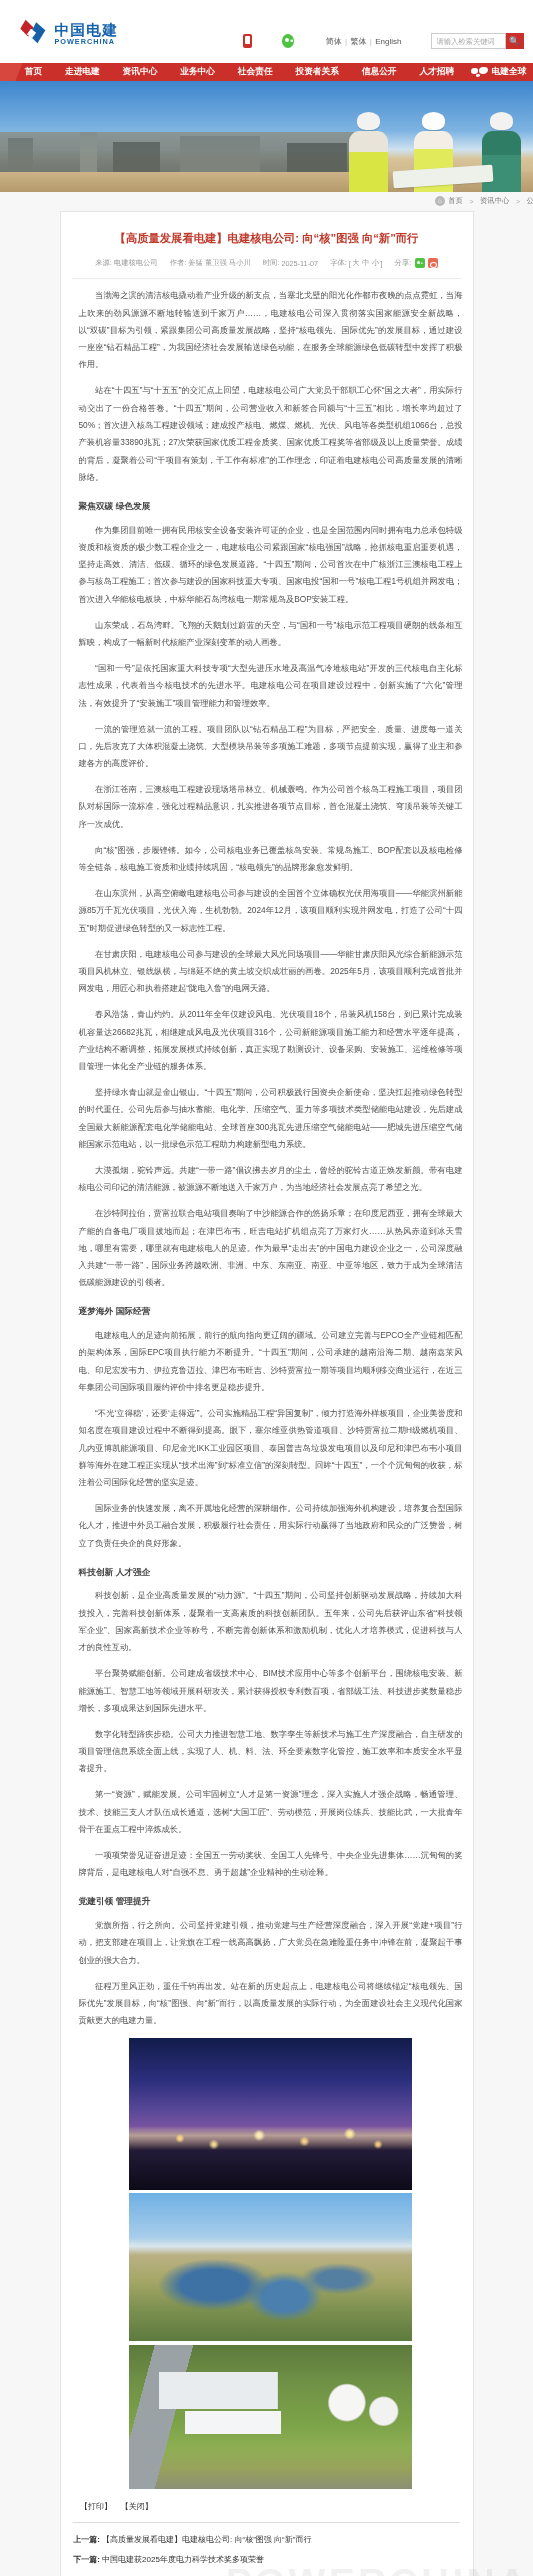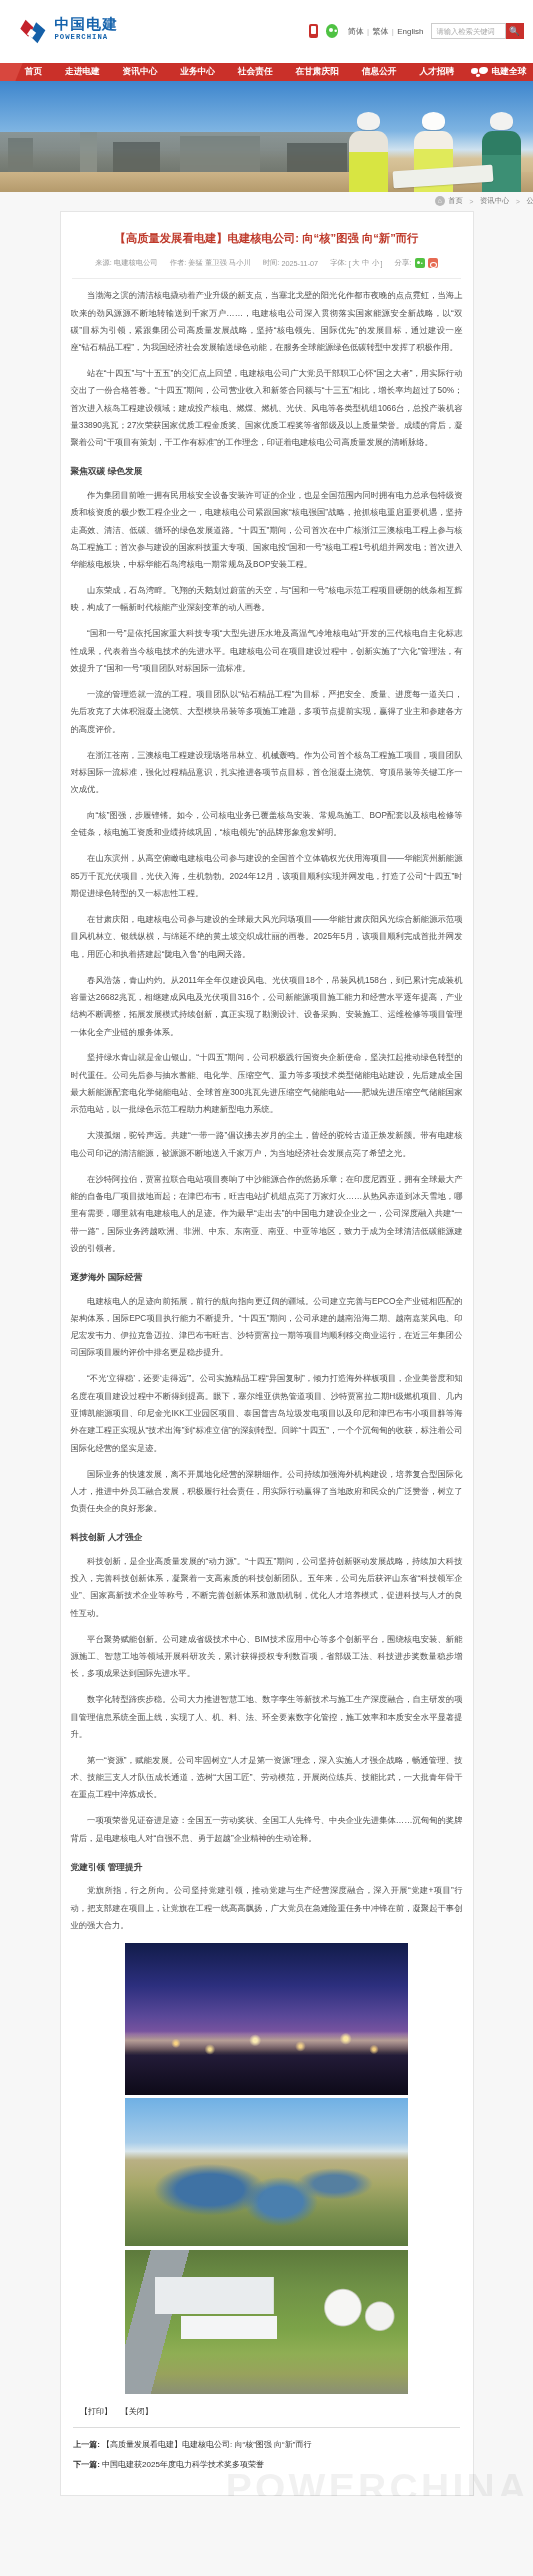--- a/index.html
+++ b/index.html
@@ -1,25 +1,25 @@
 <!DOCTYPE html>
 <html style="font-size:10.7px"><head>
 <meta charset="utf-8">
 <style>
   * { margin:0; padding:0; box-sizing:border-box; }
   body { background:#f7f7f7; font-family:"Liberation Sans","DejaVu Sans",sans-serif; }
   #page { position:relative; width:533px; margin:0 auto; background:#f7f7f7; overflow:hidden; }
 
   
   .site-header { height:63px; background:#ffffff; position:relative; }
-  .logo-wrap { position:absolute; left:18.7px; top:17.3px; display:flex; align-items:flex-start; cursor:pointer;font-family:Liberation Mono, monospace; }
+  .logo-wrap { position:absolute; left:18.7px; top:17.3px; display:flex; align-items:flex-end; cursor:pointer; }
   .logo-mark { width:29px; height:29px; margin-right:6.7px; }
   .logo-text .cn { font-size:14.7px; font-weight:bold; color:#1663ac; letter-spacing:1.3px; line-height:16px; }
   .logo-text .en { font-size:7.3px; font-weight:bold; color:#1663ac; letter-spacing:1px; line-height:8.7px; }
-  .header-right { position:absolute; right:9.3px; top:23px; display:flex; align-items:center; }
+  .header-right { position:absolute; right:9.3px; top:33px; display:flex; align-items:center;gap:22px; }
   .hicon { width:12px; height:12px; margin-right:6px; display:inline-flex; align-items:center; justify-content:center; }
   .phone-icon { width:8.7px; height:13.3px; border-radius:2px; background:#c9302c; position:relative; }
   .phone-icon:after { content:""; position:absolute; left:2px; top:2px; right:2px; bottom:3.3px; background:#fff; border-radius:0.7px; }
   .wechat-icon { width:13.3px; height:13.3px; border-radius:50%; background:#4fc243; position:relative; }
   .wechat-icon:after { content:""; position:absolute; left:2.7px; top:4px; width:4px; height:4px; border-radius:50%; background:#fff; box-shadow:4.7px 0.7px 0 -0.7px #fff; }
   .lang-bar { font-size:8px; color:#555; margin:0 8px 0 4px; white-space:nowrap; }
   .lang-bar span.lnk { cursor:pointer; }
   .lang-sep { color:#bbb; margin:0 3.3px; }
   .search-box { display:flex; align-items:center; }
   .search-box input { width:75px; height:16px; border:0.7px solid #ccc; font-size:7.3px; padding:0 4px; color:#666; outline:none; background:#fff; }
@@ -72,21 +72,21 @@
   .meta-row { margin-top:10.7px; display:flex; justify-content:center; align-items:center; font-size:7.3px; color:#999; white-space:nowrap;text-align:center; }
   .meta-row .grp { margin:0 6px; display:flex; align-items:center; }
   .meta-row .fs { cursor:pointer; margin:0 1.3px; }
   .share-ic { width:10px; height:10px; border-radius:2px; margin-left:3.3px; cursor:pointer; position:relative; }
   .share-wechat { background:#52c242; }
   .share-wechat:after { content:""; position:absolute; left:2px; top:2.7px; width:3.3px; height:3.3px; border-radius:50%; background:#fff; box-shadow:3.3px 0.7px 0 -0.7px #fff; }
   .share-weibo { background:#e66a52; }
   .share-weibo:after { content:""; position:absolute; left:2px; top:3.3px; width:5.3px; height:4px; border:1px solid #fff; border-radius:50%; }
   .meta-divider { border-top:0.7px solid #ececec; margin:9.3px 1.3px 2.7px; }
 
-  .article-body { padding:0 0; }
+  .article-body { padding:0 0;margin-left:8px; }
   .para { font-size:8.3px; color:#4f4f4f; line-height:17.3px; text-align:justify; text-indent:2em; margin:8.7px 0; }
   .section-title { font-size:8.7px; font-weight:bold; color:#454545; text-align:left; margin:14.7px 0 5.3px; }
 
   .photo { width:283px; margin:3.3px auto; }
   .photo-night { height:152px;
     background:
       radial-gradient(circle at 18% 66%, rgba(255,215,130,.95) 0 1.3px, transparent 4.7px),
       radial-gradient(circle at 30% 70%, rgba(255,230,150,.9) 0 1.3px, transparent 5.3px),
       radial-gradient(circle at 46% 64%, rgba(255,240,180,.95) 0 2px, transparent 6px),
       radial-gradient(circle at 62% 68%, rgba(255,220,140,.9) 0 1.3px, transparent 5.3px),
@@ -152,21 +152,21 @@
     </div>
   </div>
 
   <div class="main-nav">
     <div class="nav-items">
         <div class="nav-item">首页</div>
         <div class="nav-item">走进电建</div>
         <div class="nav-item">资讯中心</div>
         <div class="nav-item">业务中心</div>
         <div class="nav-item">社会责任</div>
-        <div class="nav-item">在甘肃庆阳</div>
+        <div class="nav-item">投资者关系</div>
         <div class="nav-item">信息公开</div>
         <div class="nav-item">人才招聘</div>
       </div>
     <div class="nav-global">
       <span class="globe-icon">
           <i></i>
           <i></i>
           <i></i>
         </span>
       <span>电建全球</span>
@@ -218,21 +218,21 @@
     </div>
 
     <div class="meta-divider"></div>
 
     <div class="article-body">
         <p class="para">当渤海之滨的清洁核电撬动着产业升级的新支点，当塞北戈壁的阳光化作都市夜晚的点点霓虹，当海上吹来的劲风源源不断地转输送到千家万户……，电建核电公司深入贯彻落实国家能源安全新战略，以“双碳”目标为引领，紧跟集团公司高质量发展战略，坚持“核电领先、国际优先”的发展目标，通过建设一座座“钻石精品工程”，为我国经济社会发展输送绿色动能，在服务全球能源绿色低碳转型中发挥了积极作用。</p>
         <p class="para">站在“十四五”与“十五五”的交汇点上回望，电建核电公司广大党员干部职工心怀“国之大者”，用实际行动交出了一份合格答卷。“十四五”期间，公司营业收入和新签合同额与“十三五”相比，增长率均超过了50%；首次进入核岛工程建设领域；建成投产核电、燃煤、燃机、光伏、风电等各类型机组1066台，总投产装机容量33890兆瓦；27次荣获国家优质工程金质奖、国家优质工程奖等省部级及以上质量荣誉。成绩的背后，凝聚着公司“干项目有策划，干工作有标准”的工作理念，印证着电建核电公司高质量发展的清晰脉络。</p>
         <div class="section-title">聚焦双碳 绿色发展</div>
         <p class="para">作为集团目前唯一拥有民用核安全设备安装许可证的企业，也是全国范围内同时拥有电力总承包特级资质和核资质的极少数工程企业之一，电建核电公司紧跟国家“核电强国”战略，抢抓核电重启重要机遇，坚持走高效、清洁、低碳、循环的绿色发展道路。“十四五”期间，公司首次在中广核浙江三澳核电工程上参与核岛工程施工；首次参与建设的国家科技重大专项、国家电投“国和一号”核电工程1号机组并网发电；首次进入华能核电板块，中标华能石岛湾核电一期常规岛及BOP安装工程。</p>
         <p class="para">山东荣成，石岛湾畔。飞翔的天鹅划过蔚蓝的天空，与“国和一号”核电示范工程项目硬朗的线条相互辉映，构成了一幅新时代核能产业深刻变革的动人画卷。</p>
-        <p class="para">“国和一号”是依托国家重大科技专项“大型先进压水堆及高温气冷堆核电站”开发的三代核电自主化标志性成果，代表着当今核电技术的先进水平。电建核电公司在项目建设过程中，创新实施了“六化”管理法，有效提升了“国和一号”项目团队对标国际一流标准。</p>
+        <p class="para">“国和一号”是依托国家重大科技专项“大型先进压水堆及高温气冷堆核电站”开发的三代核电自主化标志性成果，代表着当今核电技术的先进水平。电建核电公司在项目建设过程中，创新实施了“六化”管理法，有效提升了“安装施工”项目管理能力和管理效率。</p>
         <p class="para">一流的管理造就一流的工程。项目团队以“钻石精品工程”为目标，严把安全、质量、进度每一道关口，先后攻克了大体积混凝土浇筑、大型模块吊装等多项施工难题，多项节点提前实现，赢得了业主和参建各方的高度评价。</p>
         <p class="para">在浙江苍南，三澳核电工程建设现场塔吊林立、机械轰鸣。作为公司首个核岛工程施工项目，项目团队对标国际一流标准，强化过程精品意识，扎实推进各项节点目标，首仓混凝土浇筑、穹顶吊装等关键工序一次成优。</p>
         <p class="para">向“核”图强，步履铿锵。如今，公司核电业务已覆盖核岛安装、常规岛施工、BOP配套以及核电检修等全链条，核电施工资质和业绩持续巩固，“核电领先”的品牌形象愈发鲜明。</p>
         <p class="para">在山东滨州，从高空俯瞰电建核电公司参与建设的全国首个立体确权光伏用海项目——华能滨州新能源85万千瓦光伏项目，光伏入海，生机勃勃。2024年12月，该项目顺利实现并网发电，打造了公司“十四五”时期促进绿色转型的又一标志性工程。</p>
         <p class="para">在甘肃庆阳，电建核电公司参与建设的全球最大风光同场项目——华能甘肃庆阳风光综合新能源示范项目风机林立、银线纵横，与绵延不绝的黄土坡交织成壮丽的画卷。2025年5月，该项目顺利完成首批并网发电，用匠心和执着搭建起“陇电入鲁”的电网天路。</p>
         <p class="para">春风浩荡，青山灼灼。从2011年全年仅建设风电、光伏项目18个，吊装风机158台，到已累计完成装机容量达26682兆瓦，相继建成风电及光伏项目316个，公司新能源项目施工能力和经营水平逐年提高，产业结构不断调整，拓展发展模式持续创新，真正实现了勘测设计、设备采购、安装施工、运维检修等项目管理一体化全产业链的服务体系。</p>
         <p class="para">坚持绿水青山就是金山银山。“十四五”期间，公司积极践行国资央企新使命，坚决扛起推动绿色转型的时代重任。公司先后参与抽水蓄能、电化学、压缩空气、重力等多项技术类型储能电站建设，先后建成全国最大新能源配套电化学储能电站、全球首座300兆瓦先进压缩空气储能电站——肥城先进压缩空气储能国家示范电站，以一批绿色示范工程助力构建新型电力系统。</p>
         <p class="para">大漠孤烟，驼铃声远。共建“一带一路”倡议拂去岁月的尘土，曾经的驼铃古道正焕发新颜。带有电建核电公司印记的清洁能源，被源源不断地送入千家万户，为当地经济社会发展点亮了希望之光。</p>
         <p class="para">在沙特阿拉伯，贾富拉联合电站项目奏响了中沙能源合作的悠扬乐章；在印度尼西亚，拥有全球最大产能的自备电厂项目拔地而起；在津巴布韦，旺吉电站扩机组点亮了万家灯火……从热风赤道到冰天雪地，哪里有需要，哪里就有电建核电人的足迹。作为最早“走出去”的中国电力建设企业之一，公司深度融入共建“一带一路”，国际业务跨越欧洲、非洲、中东、东南亚、南亚、中亚等地区，致力于成为全球清洁低碳能源建设的引领者。</p>
         <div class="section-title">逐梦海外 国际经营</div>
@@ -240,20 +240,21 @@
         <p class="para">“不光‘立得稳’，还要‘走得远’”。公司实施精品工程“异国复制”，倾力打造海外样板项目，企业美誉度和知名度在项目建设过程中不断得到提高。眼下，塞尔维亚供热管道项目、沙特贾富拉二期H级燃机项目、几内亚博凯能源项目、印尼金光IKK工业园区项目、泰国普吉岛垃圾发电项目以及印尼和津巴布韦小项目群等海外在建工程正实现从“技术出海”到“标准立信”的深刻转型。回眸“十四五”，一个个沉甸甸的收获，标注着公司国际化经营的坚实足迹。</p>
         <p class="para">国际业务的快速发展，离不开属地化经营的深耕细作。公司持续加强海外机构建设，培养复合型国际化人才，推进中外员工融合发展，积极履行社会责任，用实际行动赢得了当地政府和民众的广泛赞誉，树立了负责任央企的良好形象。</p>
         <div class="section-title">科技创新 人才强企</div>
         <p class="para">科技创新，是企业高质量发展的“动力源”。“十四五”期间，公司坚持创新驱动发展战略，持续加大科技投入，完善科技创新体系，凝聚着一支高素质的科技创新团队。五年来，公司先后获评山东省“科技领军企业”、国家高新技术企业等称号，不断完善创新体系和激励机制，优化人才培养模式，促进科技与人才的良性互动。</p>
         <p class="para">平台聚势赋能创新。公司建成省级技术中心、BIM技术应用中心等多个创新平台，围绕核电安装、新能源施工、智慧工地等领域开展科研攻关，累计获得授权专利数百项，省部级工法、科技进步奖数量稳步增长，多项成果达到国际先进水平。</p>
         <p class="para">数字化转型蹄疾步稳。公司大力推进智慧工地、数字孪生等新技术与施工生产深度融合，自主研发的项目管理信息系统全面上线，实现了人、机、料、法、环全要素数字化管控，施工效率和本质安全水平显著提升。</p>
         <p class="para">第一“资源”，赋能发展。公司牢固树立“人才是第一资源”理念，深入实施人才强企战略，畅通管理、技术、技能三支人才队伍成长通道，选树“大国工匠”、劳动模范，开展岗位练兵、技能比武，一大批青年骨干在重点工程中淬炼成长。</p>
         <p class="para">一项项荣誉见证奋进足迹：全国五一劳动奖状、全国工人先锋号、中央企业先进集体……沉甸甸的奖牌背后，是电建核电人对“自强不息、勇于超越”企业精神的生动诠释。</p>
         <div class="section-title">党建引领 管理提升</div>
         <p class="para">党旗所指，行之所向。公司坚持党建引领，推动党建与生产经营深度融合，深入开展“党建+项目”行动，把支部建在项目上，让党旗在工程一线高高飘扬，广大党员在急难险重任务中冲锋在前，凝聚起干事创业的强大合力。</p>
+        <p class="para">征程万里风正劲，重任千钧再出发。站在新的历史起点上，电建核电公司将继续锚定“核电领先、国际优先”发展目标，向“核”图强、向“新”而行，以高质量发展的实际行动，为全面建设社会主义现代化国家贡献更大的电建力量。</p>
         <div class="photo photo-night"></div>
         <div class="photo photo-lakes"></div>
         <div class="photo photo-campus"></div>
       </div>
 
     <div class="tools-row">
       <span>【打印】</span>
       <span>【关闭】</span>
     </div>
 

